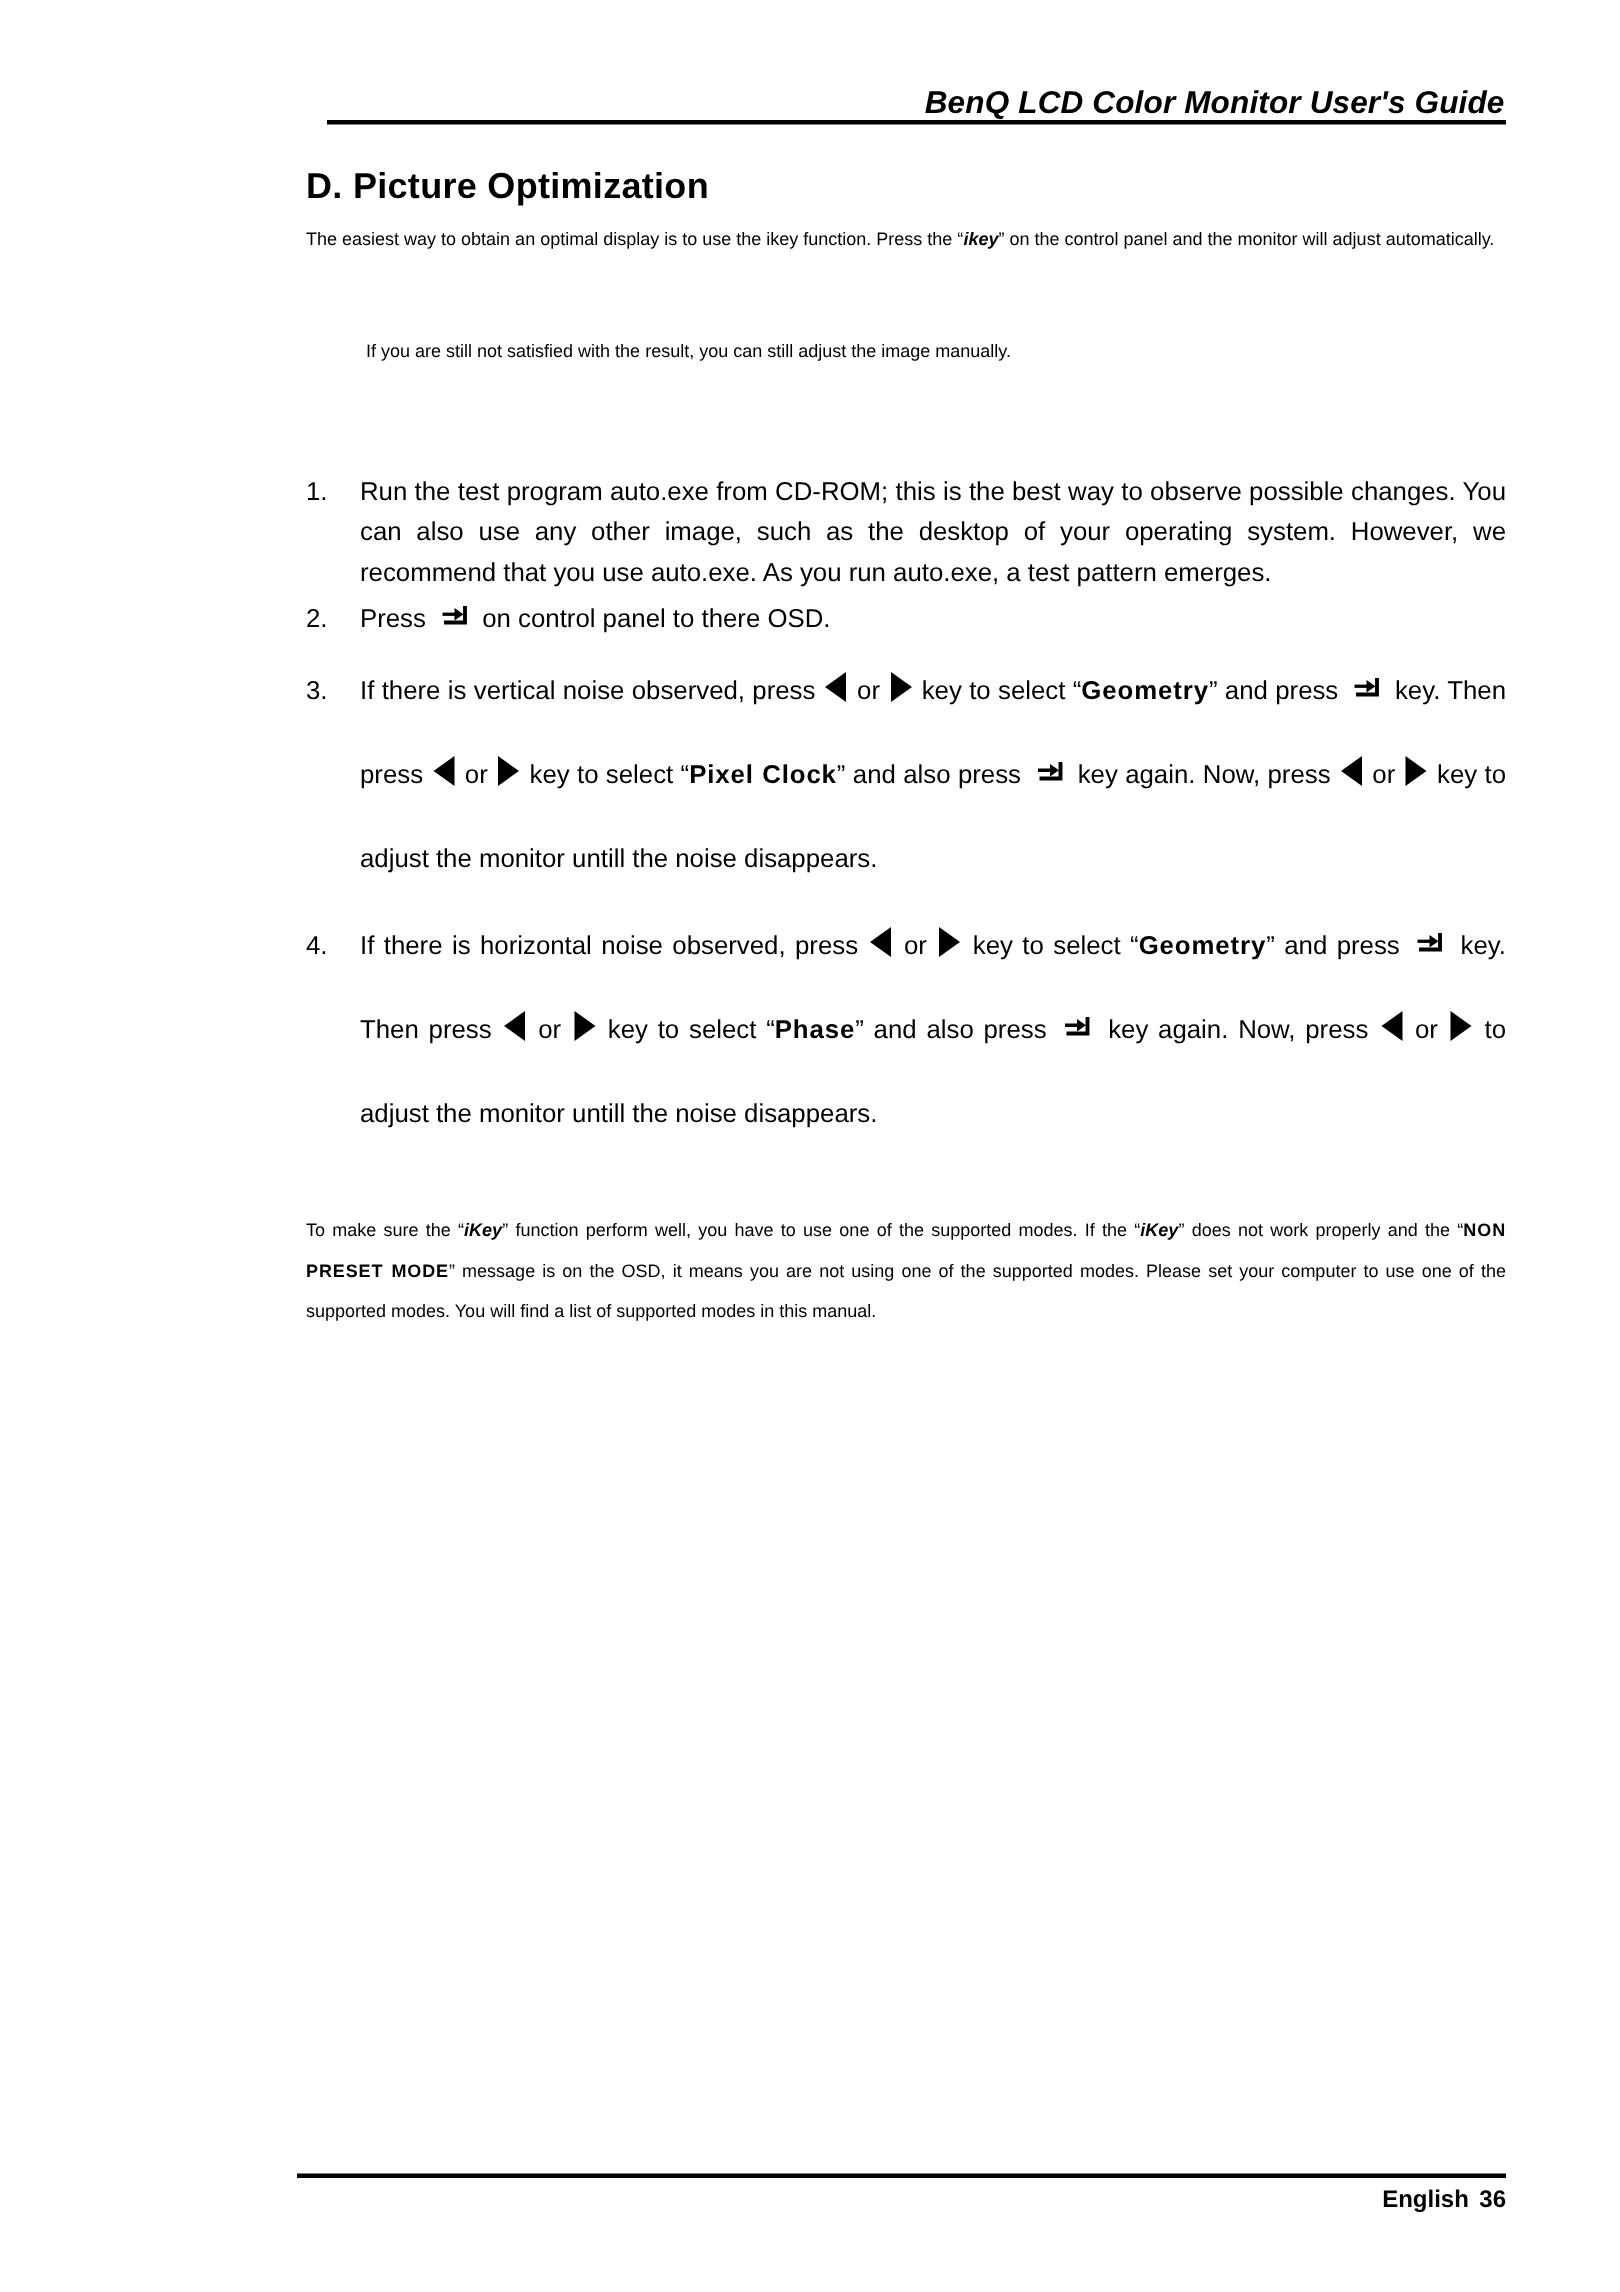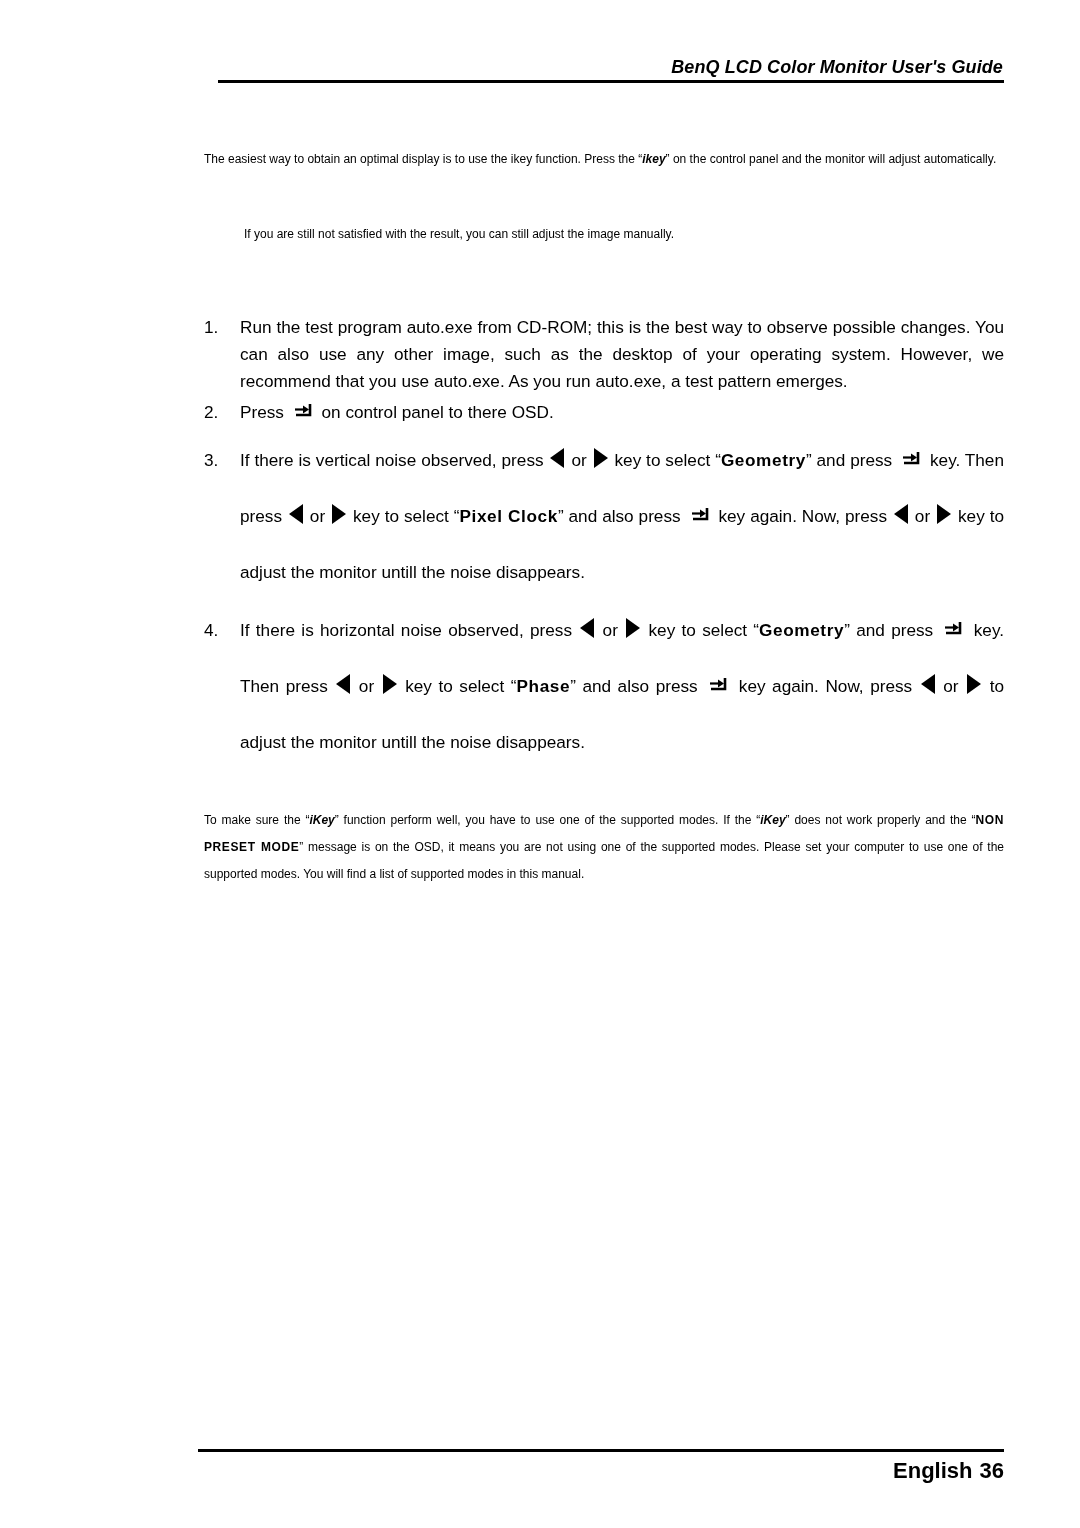--- a/index.html
+++ b/index.html
@@ -24,21 +24,21 @@
 
   
   .running-head {
     position: absolute;
     top: 57px;
     left: 218px;
     width: 785px;
     text-align: right;
     font-style: italic;
     font-weight: 600;
-    font-size: 18px;
+    font-size: 21px;
     letter-spacing: 0.1px;
     color: #000;
   }
   .header-rule {
     position: absolute;
     top: 80px;
     left: 218px;
     width: 786px;
     height: 3px;
     background: #000;
@@ -146,34 +146,35 @@
     width: 806px;
     height: 3px;
     background: #000;
   }
   .footer-text {
     position: absolute;
     top: 1458px;
     left: 198px;
     width: 806px;
     text-align: right;
-    font-size: 22px;
+    font-size: 16px;
     font-weight: bold;
   }
   .footer-text .pg { margin-left: 7px; }
 </style>
 </head>
 <body>
 
 <div class="page">
 
   <div class="running-head">BenQ LCD Color Monitor User's Guide</div>
 
   <div class="header-rule"></div>
 
+  <h1 class="section-title">D. Picture Optimization</h1>
 
   <div class="content">
 
     <p class="para"><span>The easiest way to obtain an optimal display is to use the </span><span>ikey</span><span> function. Press the “</span><span class="bi">ikey</span><span>” on the control panel and the monitor will adjust automatically.</span></p>
 
     <div class="gap-md"></div>
 
     <p class="para last-line-natural">If you are still not satisfied with the result, you can still adjust the image manually.</p>
 
     <div class="gap-md"></div>

